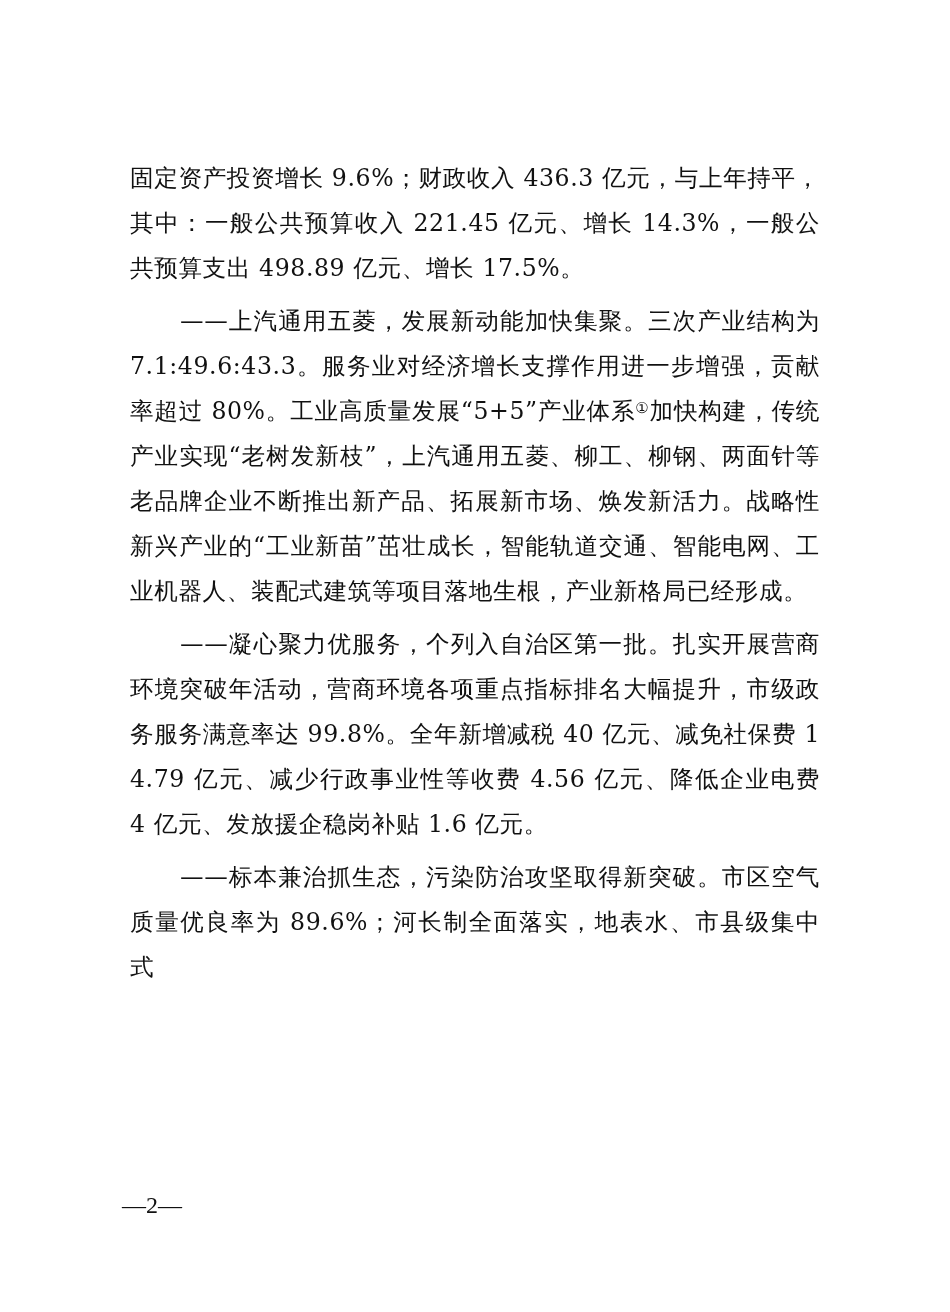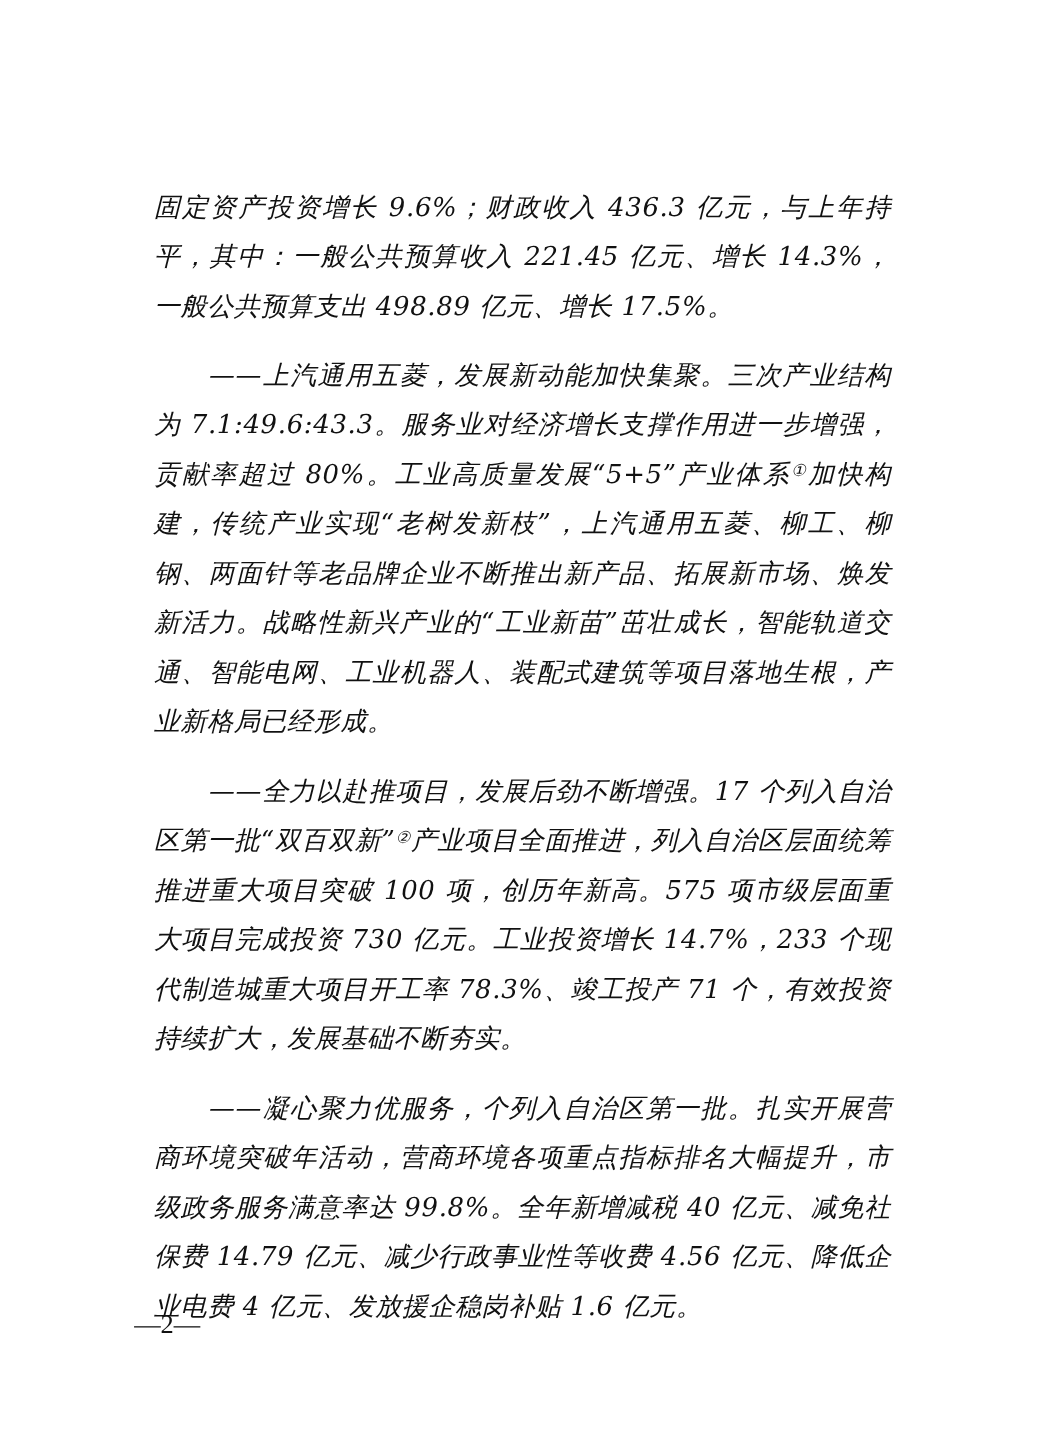--- a/index.html
+++ b/index.html
@@ -15,28 +15,27 @@
       color: #111111;
       font-family: "DejaVu Serif", "Liberation Serif", serif;
     }
     .page {
       position: absolute;
       left: 122px;
       top: 148px;
       width: 706px;
     }
     .para {
-      margin: 18px;
+      margin: 8px;
       font-size: 23.6px;
       line-height: 45px;
       text-align: justify;
       text-align-last: left;
       letter-spacing: 0.6px;
       word-break: break-all;
-      font-style: italic;
     }
     .para.indent {
       text-indent: 50px;
     }
     .heading {
       font-family: "DejaVu Sans", "Liberation Sans", sans-serif;
       font-weight: normal;
     }
     .fn {
       font-size: 15px;
@@ -58,24 +57,24 @@
 <div class="page">
 
   <p class="para">
     <span>固定资产投资增长 9.6%；财政收入 436.3 亿元，与上年持平，其中：一般公共预算收入 221.45 亿元、增长 14.3%，一般公共预算支出 498.89 亿元、增长 17.5%。</span>
   </p>
 
   <p class="para indent">
     <span class="heading">——上汽通用五菱，发展新动能加快集聚。</span><span>三次产业结构为 7.1:49.6:43.3。服务业对经济增长支撑作用进一步增强，贡献率超过 80%。工业高质量发展“5+5”产业体系</span><span class="fn">①</span><span>加快构建，传统产业实现“老树发新枝”，上汽通用五菱、柳工、柳钢、两面针等老品牌企业不断推出新产品、拓展新市场、焕发新活力。战略性新兴产业的“工业新苗”茁壮成长，智能轨道交通、智能电网、工业机器人、装配式建筑等项目落地生根，产业新格局已经形成。</span>
   </p>
 
-  <p class="para indent">
-    <span class="heading">——全力以赴推项目，发展后劲不断增强。</span><span>17 个列入自治区第一批“双百双新”</span><span class="fn">②</span><span>产业项目全面推进，列入自治区层面统筹推进重大项目突破 100 项，创历年新高。575 项市级层面重大项目完成投资 730 亿元。工业投资增长 14.7%，233 个现代制造城重大项目开工率 78.3%、竣工投产 71 个，有效投资持续扩大，发展基础不断夯实。</span>
-  </p>
 
   <p class="para indent">
     <span class="heading">——凝心聚力优服务，个列入自治区第一批。</span><span>扎实开展营商环境突破年活动，营商环境各项重点指标排名大幅提升，市级政务服务满意率达 99.8%。全年新增减税 40 亿元、减免社保费 14.79 亿元、减少行政事业性等收费 4.56 亿元、降低企业电费 4 亿元、发放援企稳岗补贴 1.6 亿元。</span>
   </p>
 
+  <p class="para indent">
+    <span class="heading">——标本兼治抓生态，污染防治攻坚取得新突破。</span><span>市区空气质量优良率为 89.6%；河长制全面落实，地表水、市县级集中式</span>
+  </p>
 
 </div>
 
 <div class="page-number">—2—</div>
 
 </body></html>

